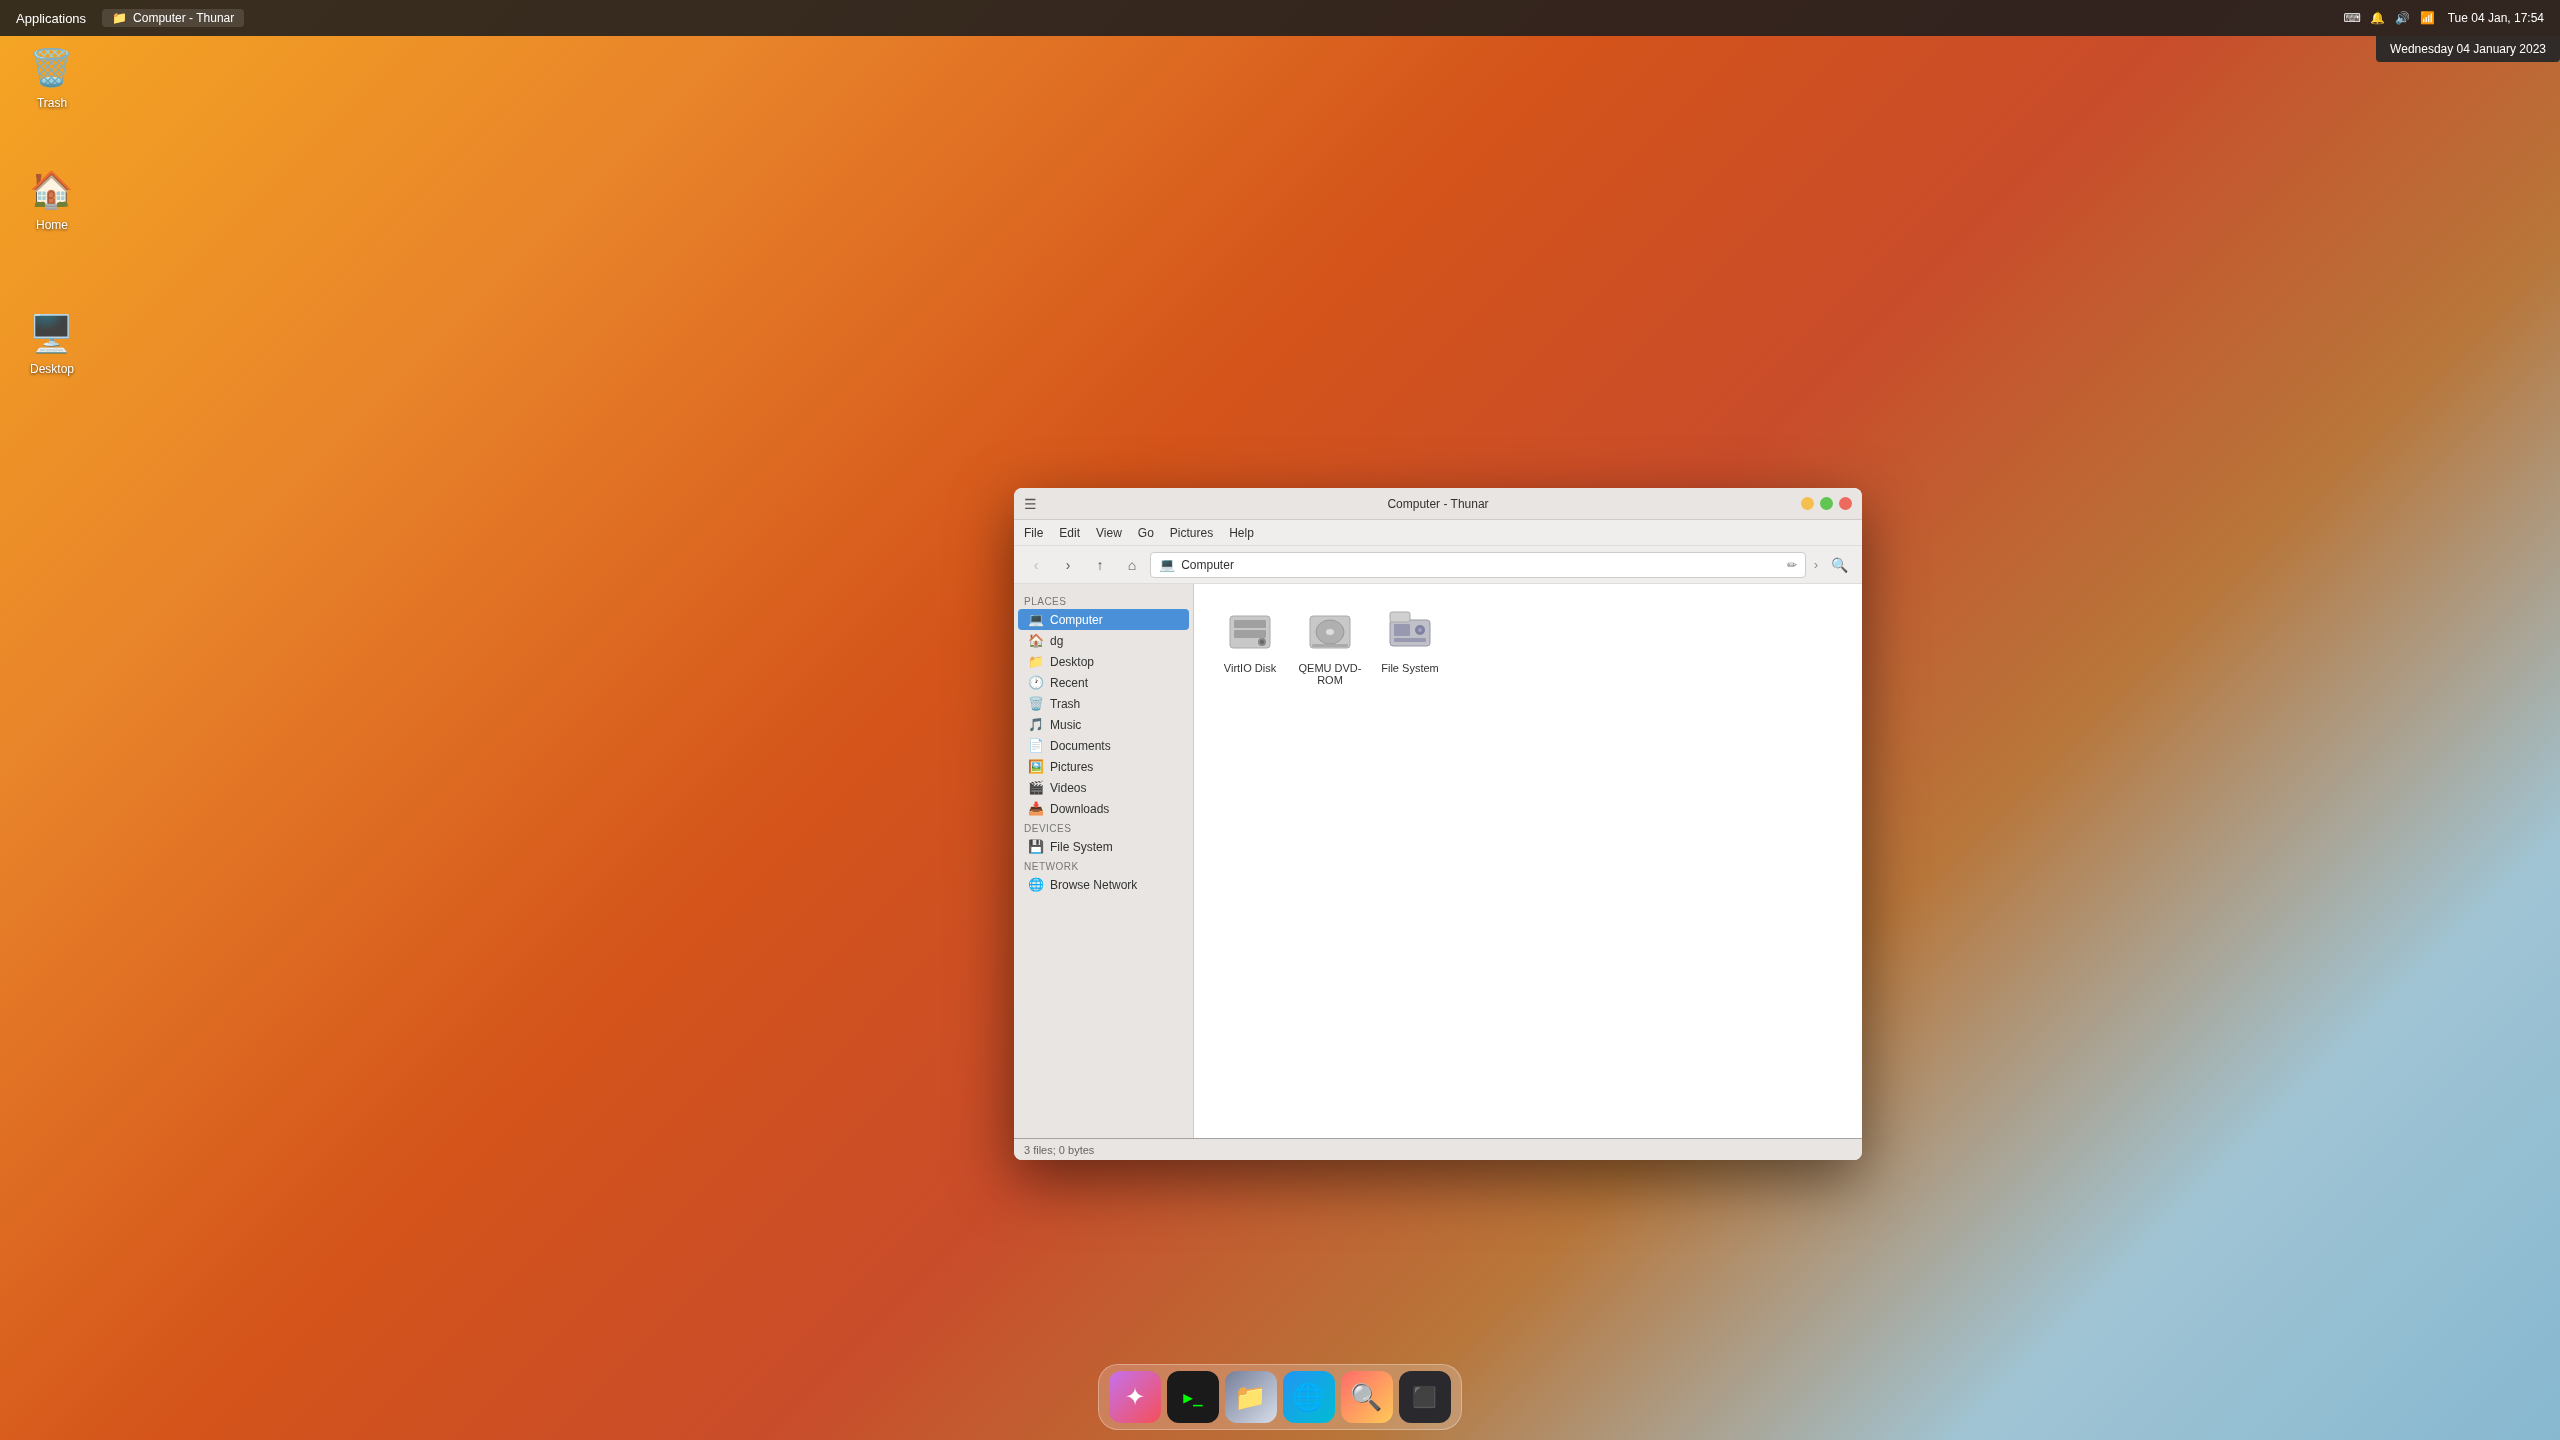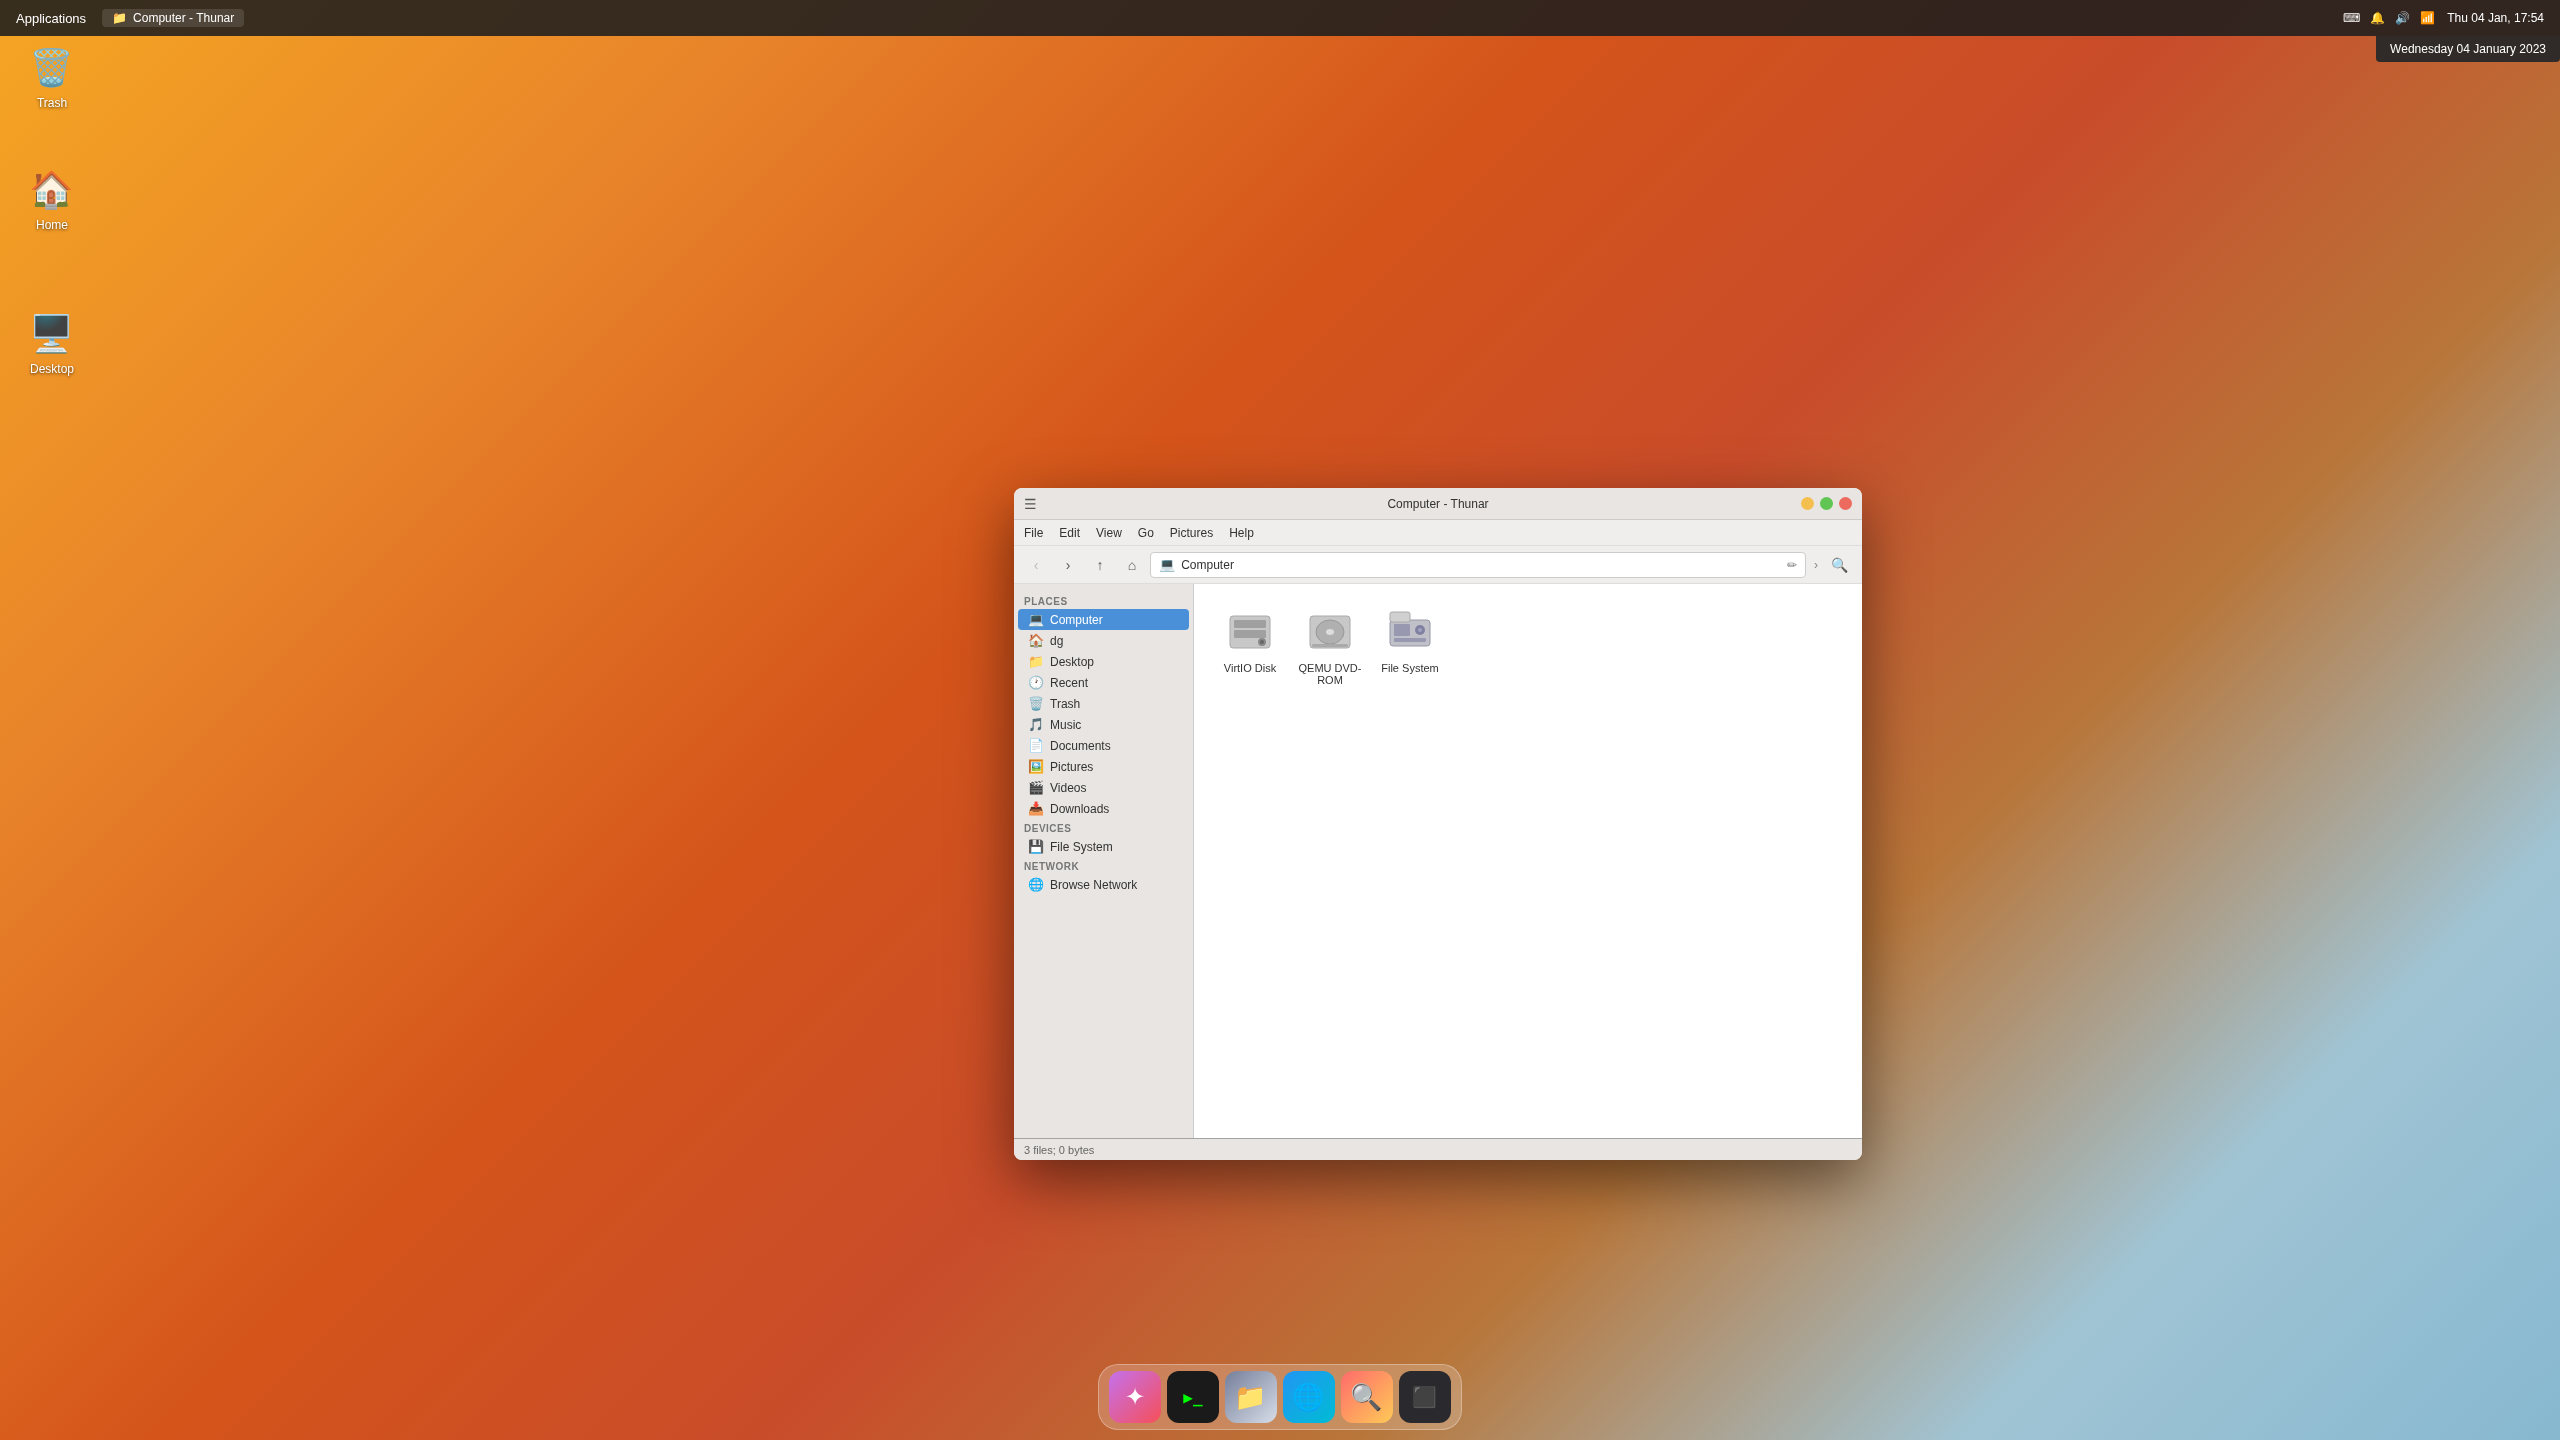--- a/index.html
+++ b/index.html
@@ -295,21 +295,21 @@
       width: 180px;
       background: #e8e5e2;
       border-right: 1px solid #ccc;
       overflow-y: auto;
       padding: 8px 0;
       font-size: 11px;
     }
     .sidebar-section-header {
       padding: 4px 10px 2px;
       font-size: 10px;
-      font-weight: 700;
+      font-weight: 400;
       color: #777;
       text-transform: uppercase;
       letter-spacing: 0.5px;
     }
     .sidebar-item {
       display: flex;
       align-items: center;
       gap: 6px;
       padding: 3px 10px;
       cursor: pointer;
@@ -387,21 +387,21 @@
         <span>Computer - Thunar</span>
       </div>
     </div>
     <div class="taskbar-right">
       <div class="icons">
         <span style="font-size:12px">⌨</span>
         <span style="font-size:12px">🔔</span>
         <span style="font-size:12px">🔊</span>
         <span style="font-size:12px">📶</span>
       </div>
-      <div class="clock">Thu 04 Jan, 17:54</div>
+      <div class="clock">Tue 04 Jan, 17:54</div>
     </div>
   </div>
 
   <div class="date-tooltip">Wednesday 04 January 2023</div>
 
   <div class="desktop-icon" style="top:44px; left:16px;">
     <div class="icon-img">🗑️</div>
     <span class="icon-label">Trash</span>
   </div>
 

